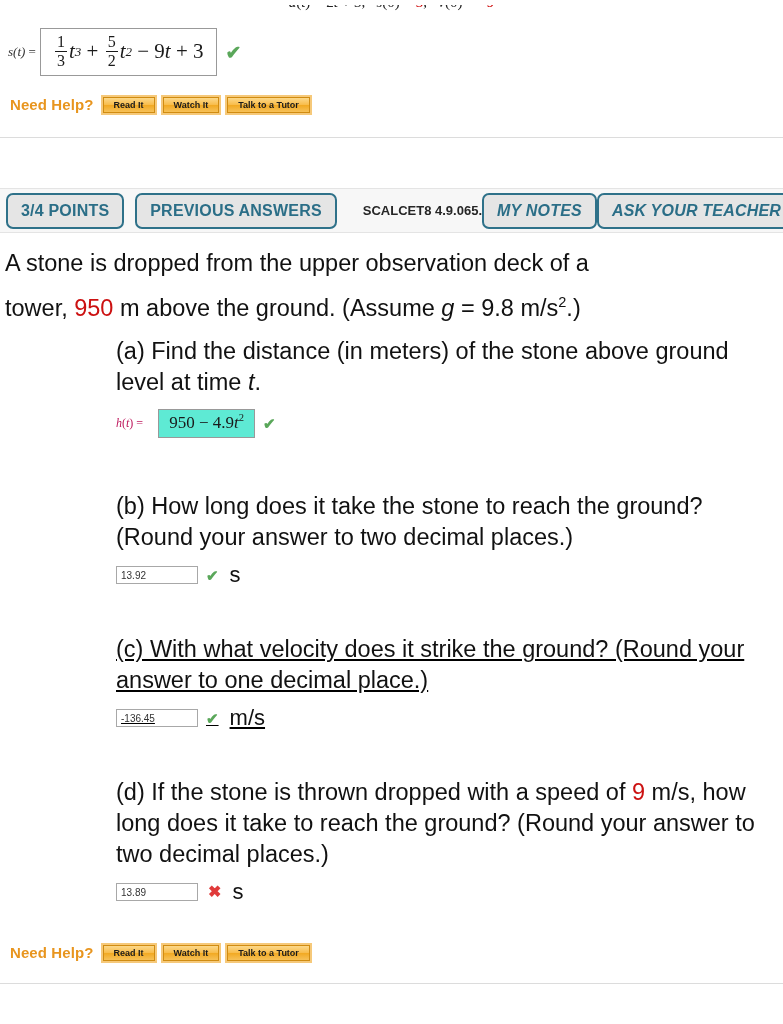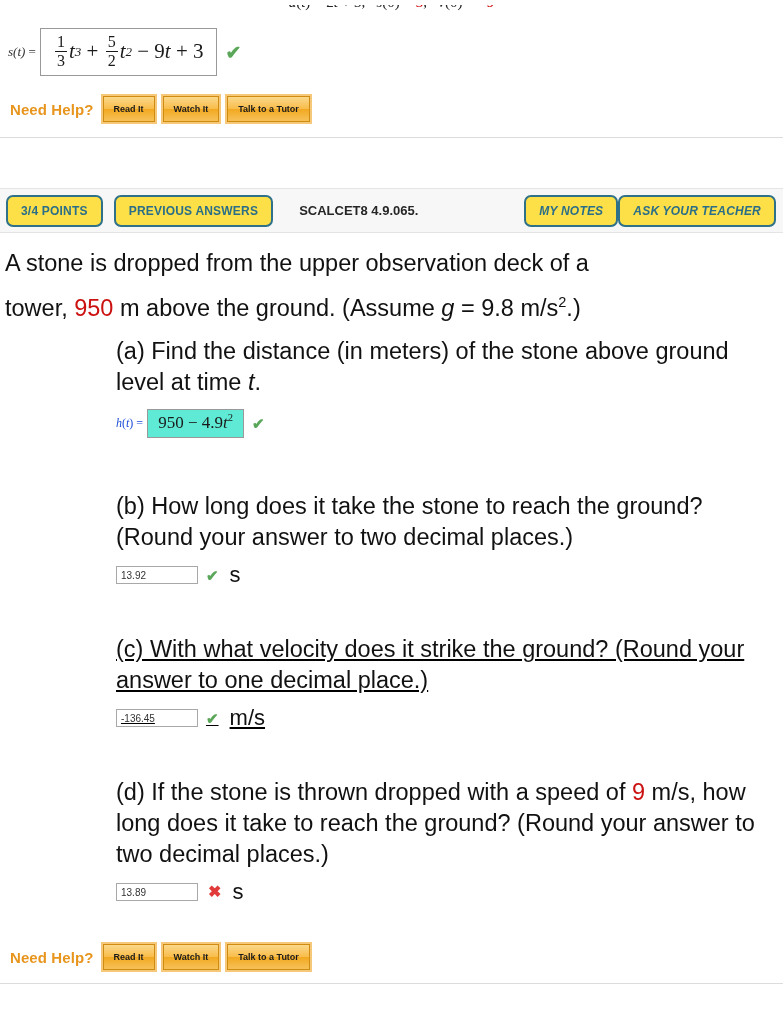--- a/index.html
+++ b/index.html
@@ -71,21 +71,21 @@
   }
 
   
   .needhelp { display: flex; align-items: center; }
   .nh-label {
     color: #e8951e; font-size: 15px; font-weight: bold;
     margin-right: 9px; letter-spacing: .1px;
   }
   .nh-btn {
     display: inline-flex; align-items: center; justify-content: center;
-    height: 16px; margin-right: 8px; padding: 12px 10px;
+    height: 16px; margin-right: 8px; padding: 2px 10px;
     font-size: 9px; font-weight: bold; color: #1a1a1a;
     background: linear-gradient(to bottom, #fcd88a 0%, #f8bd4c 48%, #f2a922 52%, #f6c158 100%);
     border: 1px solid #d08c12;
     outline: 2px solid #f6c97a; outline-offset: 0px;
     white-space: nowrap;
   }
   .nh-row1 { position: absolute; left: 10px; top: 96px; }
   .nh-row2 { position: absolute; left: 10px; top: 944px; }
 
   
@@ -96,22 +96,22 @@
   
   .hdr {
     position: absolute; left: 0; top: 188px; width: 783px; height: 45px;
     background: #f7f7f7;
     border-top: 1px solid #e4e4e4;
     border-bottom: 1px solid #e4e4e4;
     display: flex; align-items: center;
   }
   .pill {
     border: 2px solid #2e7189; border-radius: 7px;
-    color: #2b6e87; background: #fde047;
-    font-size: 12px; font-weight: bold; letter-spacing: .2px;
+    color: #2b6e87; background: #e5e5e5;
+    font-size: 16px; font-weight: bold; letter-spacing: .2px;
     padding: 7px 13px 7px 13px;
     white-space: nowrap;
   }
   .hdr-left { display: flex; align-items: center; gap: 11px; margin-left: 6px; }
   .hdr-code {
     font-size: 13px; font-weight: bold; color: #262626;
     margin-left: 15px; white-space: nowrap;
   }
   .hdr-right { display: flex; align-items: flex-start; margin-left: auto; margin-right: 7px; font-style: italic; }
 
@@ -128,21 +128,21 @@
   .part-q { font-size: 23.5px; line-height: 1.32; color: #111; }
   .pa { top: 336px; }
   .pb { top: 491px; }
   .pc { top: 634px; text-decoration: underline; }
   .pd { top: 777px; }
 
   .ansrow { display: flex; align-items: center; margin-top: 9px; }
   .ansrow-a { margin-top: 11px; }
   .ans-label {
     font-family: "Liberation Serif", serif;
-    font-size: 12px; color: #1d4ed8; margin-right: 4px;
+    font-size: 12px; color: #be185d; margin-right: 15px;
   }
   .ans-label .nital { font-style: normal; }
   .ans-label .iti { font-style: italic; }
   .mathbox-sm {
     border: 1px solid #999; background: #5eead4;
     padding: 3px 10px 4px 10px;
     display: inline-flex; align-items: center;
   }
   .mathexpr-sm { font-family: "Liberation Serif", serif; font-size: 17px; color: #1a1a1a; white-space: nowrap; }
 

